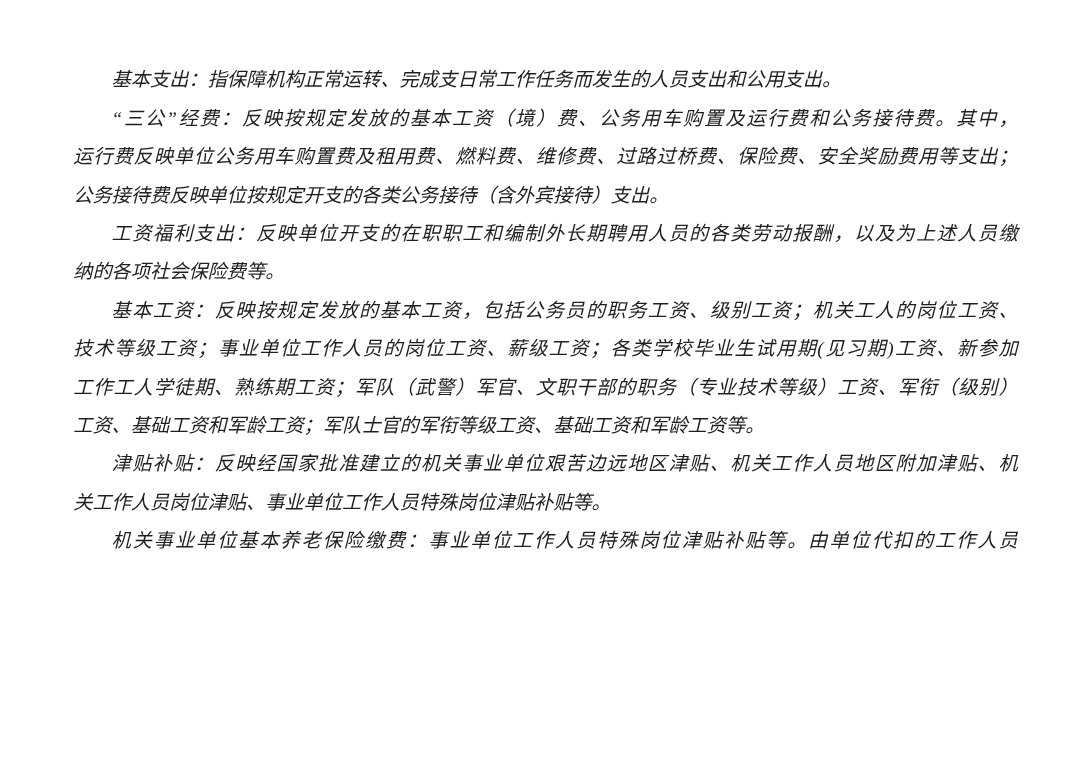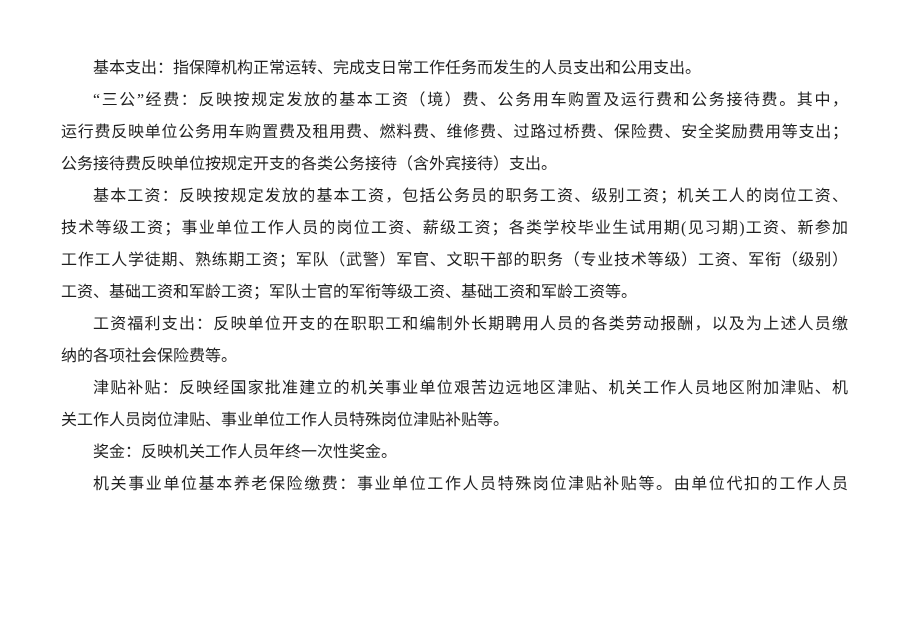--- a/index.html
+++ b/index.html
@@ -26,20 +26,21 @@
     -webkit-font-smoothing: antialiased;
   }
   .paragraph {
     margin: 0;
     padding: 0;
   }
   .text-line {
     text-align: justify;
     white-space: nowrap;
     height: 32px;
+    font-style: italic;
   }
   .text-line.fill {
     white-space: normal;
     text-align: justify;
     text-align-last: justify;
   }
   .text-line.indent {
     text-indent: 2em;
   }
 </style>
@@ -50,33 +51,30 @@
   <div class="doc-content" id="doc-content" style="color: rgb(31, 31, 31);">
       <div class="paragraph">
         <div class="text-line indent">基本支出：指保障机构正常运转、完成支日常工作任务而发生的人员支出和公用支出。</div>
       </div>
       <div class="paragraph">
         <div class="text-line indent fill">“三公”经费：反映按规定发放的基本工资（境）费、公务用车购置及运行费和公务接待费。其中，</div>
         <div class="text-line fill">运行费反映单位公务用车购置费及租用费、燃料费、维修费、过路过桥费、保险费、安全奖励费用等支出；</div>
         <div class="text-line">公务接待费反映单位按规定开支的各类公务接待（含外宾接待）支出。</div>
       </div>
       <div class="paragraph">
+        <div class="text-line indent fill">工资福利支出：反映单位开支的在职职工和编制外长期聘用人员的各类劳动报酬，以及为上述人员缴</div>
+        <div class="text-line">纳的各项社会保险费等。</div>
+      </div>
+      <div class="paragraph">
         <div class="text-line indent fill">基本工资：反映按规定发放的基本工资，包括公务员的职务工资、级别工资；机关工人的岗位工资、</div>
         <div class="text-line fill">技术等级工资；事业单位工作人员的岗位工资、薪级工资；各类学校毕业生试用期(见习期)工资、新参加</div>
         <div class="text-line fill">工作工人学徒期、熟练期工资；军队（武警）军官、文职干部的职务（专业技术等级）工资、军衔（级别）</div>
         <div class="text-line">工资、基础工资和军龄工资；军队士官的军衔等级工资、基础工资和军龄工资等。</div>
       </div>
       <div class="paragraph">
-        <div class="text-line indent fill">工资福利支出：反映单位开支的在职职工和编制外长期聘用人员的各类劳动报酬，以及为上述人员缴</div>
-        <div class="text-line">纳的各项社会保险费等。</div>
-      </div>
-      <div class="paragraph">
         <div class="text-line indent fill">津贴补贴：反映经国家批准建立的机关事业单位艰苦边远地区津贴、机关工作人员地区附加津贴、机</div>
         <div class="text-line">关工作人员岗位津贴、事业单位工作人员特殊岗位津贴补贴等。</div>
-      </div>
-      <div class="paragraph">
-        <div class="text-line indent">奖金：反映机关工作人员年终一次性奖金。</div>
       </div>
       <div class="paragraph">
         <div class="text-line indent fill">机关事业单位基本养老保险缴费：事业单位工作人员特殊岗位津贴补贴等。由单位代扣的工作人员</div>
       </div>
     </div>
 </div>
 
 </body></html>

